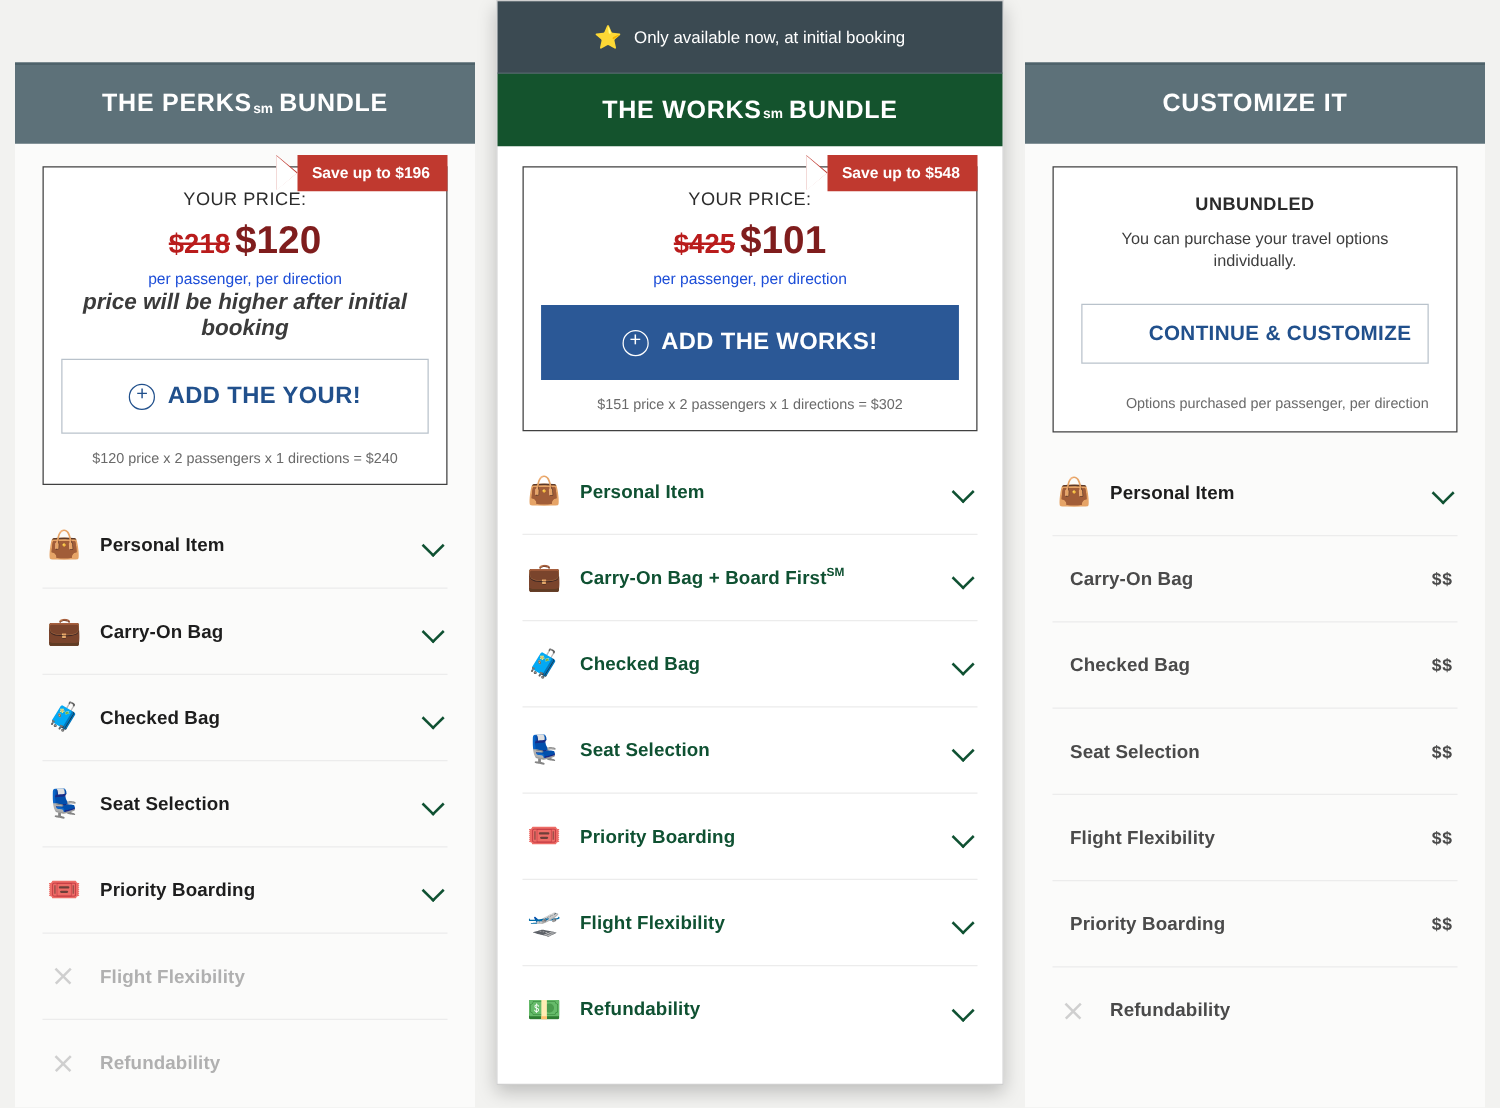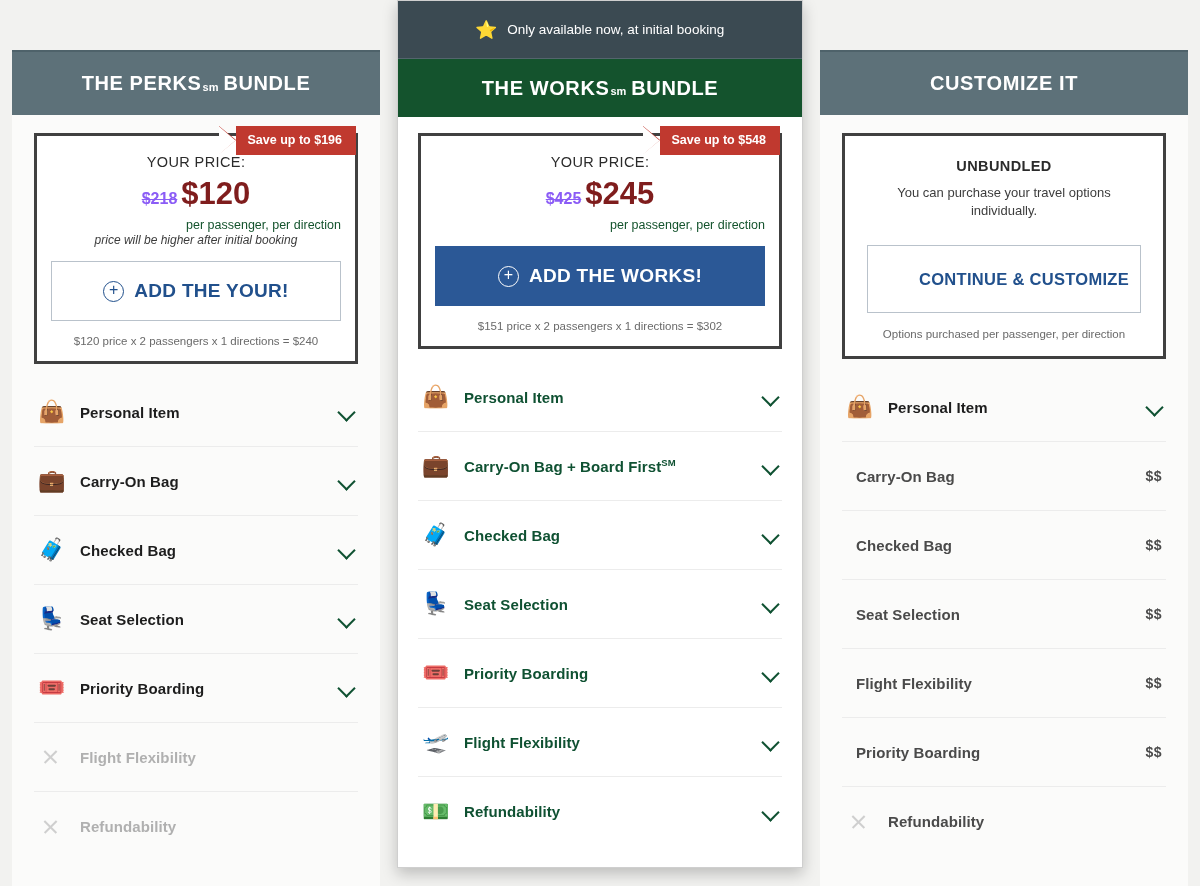--- a/index.html
+++ b/index.html
@@ -82,21 +82,21 @@
     font-size: 13.5px;
     border-bottom: 1px solid #54656d;
   }
   .promo-bar .star { font-size: 18px; line-height: 1; }
 
   
   .panel-wrap { padding: 18px 22px 0 22px; position: relative; }
   .featured .panel-wrap { padding: 16px 20px 0 20px; }
 
   .price-panel {
-    border: 3px solid #404040;
+    border: 1px solid #404040;
     background: #fff;
     padding: 18px 14px 14px 14px;
     text-align: center;
     position: relative;
   }
 
   .ribbon {
     position: absolute;
     right: -1px;
     top: -10px;
@@ -129,29 +129,29 @@
 
   .your-price {
     font-size: 14.5px;
     font-weight: normal;
     color: #2b2b2b;
     letter-spacing: .4px;
     margin-bottom: 8px;
   }
   .price-line { line-height: 1; margin-bottom: 9px; white-space: nowrap; }
   .old-price {
-    font-size: 16px;
-    font-weight: bold;
-    color: #8b5cf6;
+    font-size: 22px;
+    font-weight: bold;
+    color: #b91c1c;
     text-decoration: line-through;
     margin-right: 4px;
   }
   .new-price { font-size: 31px; font-weight: bold; color: #7f1d1d; }
-  .per-note { font-size: 12.5px; color: #14532d; text-align: right; }
-  .italic-note { font-size: 12px; color: #3b3b3b; font-style: italic; margin-top: 1px; }
+  .per-note { font-size: 12.5px; color: #1d4ed8; }
+  .italic-note { font-size: 18px; color: #3b3b3b; font-style: italic; margin-top: 1px; font-weight: bold; }
 
   .cta {
     margin-top: 14px;
     height: 60px;
     display: flex;
     align-items: center;
     justify-content: center;
     gap: 10px;
     font-size: 19px;
     font-weight: bold;
@@ -183,22 +183,22 @@
   }
   .foot-note { font-size: 11.5px; color: #6a6a6a; margin-top: 14px; }
 
   
   .unbundled-title {
     font-size: 14.5px; font-weight: bold; color: #2b2b2b;
     letter-spacing: .4px; margin-bottom: 10px;
   }
   .unbundled-desc { font-size: 13px; color: #3d3d3d; line-height: 1.35; }
   #card-custom .price-panel { padding: 22px 22px 16px 22px; }
-  #card-custom .cta { margin-top: 26px; height: 68px; font-size: 16.5px; padding-left: 40px; }
-  #card-custom .foot-note { margin-top: 15px; }
+  #card-custom .cta { margin-top: 26px; height: 48px; font-size: 16.5px; padding-left: 40px; }
+  #card-custom .foot-note { margin-top: 26px; text-align: right; }
 
   
   .features { padding: 0 22px; margin-top: 14px; }
   .featured .features { padding: 0 20px; margin-top: 14px; }
 
   .feature-row {
     display: flex;
     align-items: center;
     height: 69px;
     border-bottom: 1px solid #ececec;
@@ -350,21 +350,21 @@
       <span>THE WORKS</span>
         <span class="sm">sm</span>
         <span>BUNDLE</span>
     </div>
 
     <div class="panel-wrap">
       <div class="price-panel">
         <div class="ribbon">Save up to $548</div>
         <div class="your-price">YOUR PRICE:</div>
         <div class="price-line">
-          <span class="old-price">$425</span><span class="new-price">$245</span>
+          <span class="old-price">$425</span><span class="new-price">$101</span>
         </div>
         <div class="per-note">per passenger, per direction</div>
 
         <div class="cta solid">
           <span class="plus">+</span>
           <span>ADD THE WORKS!</span>
         </div>
         <div class="foot-note">$151 price x 2 passengers x 1 directions = $302</div>
       </div>
     </div>

